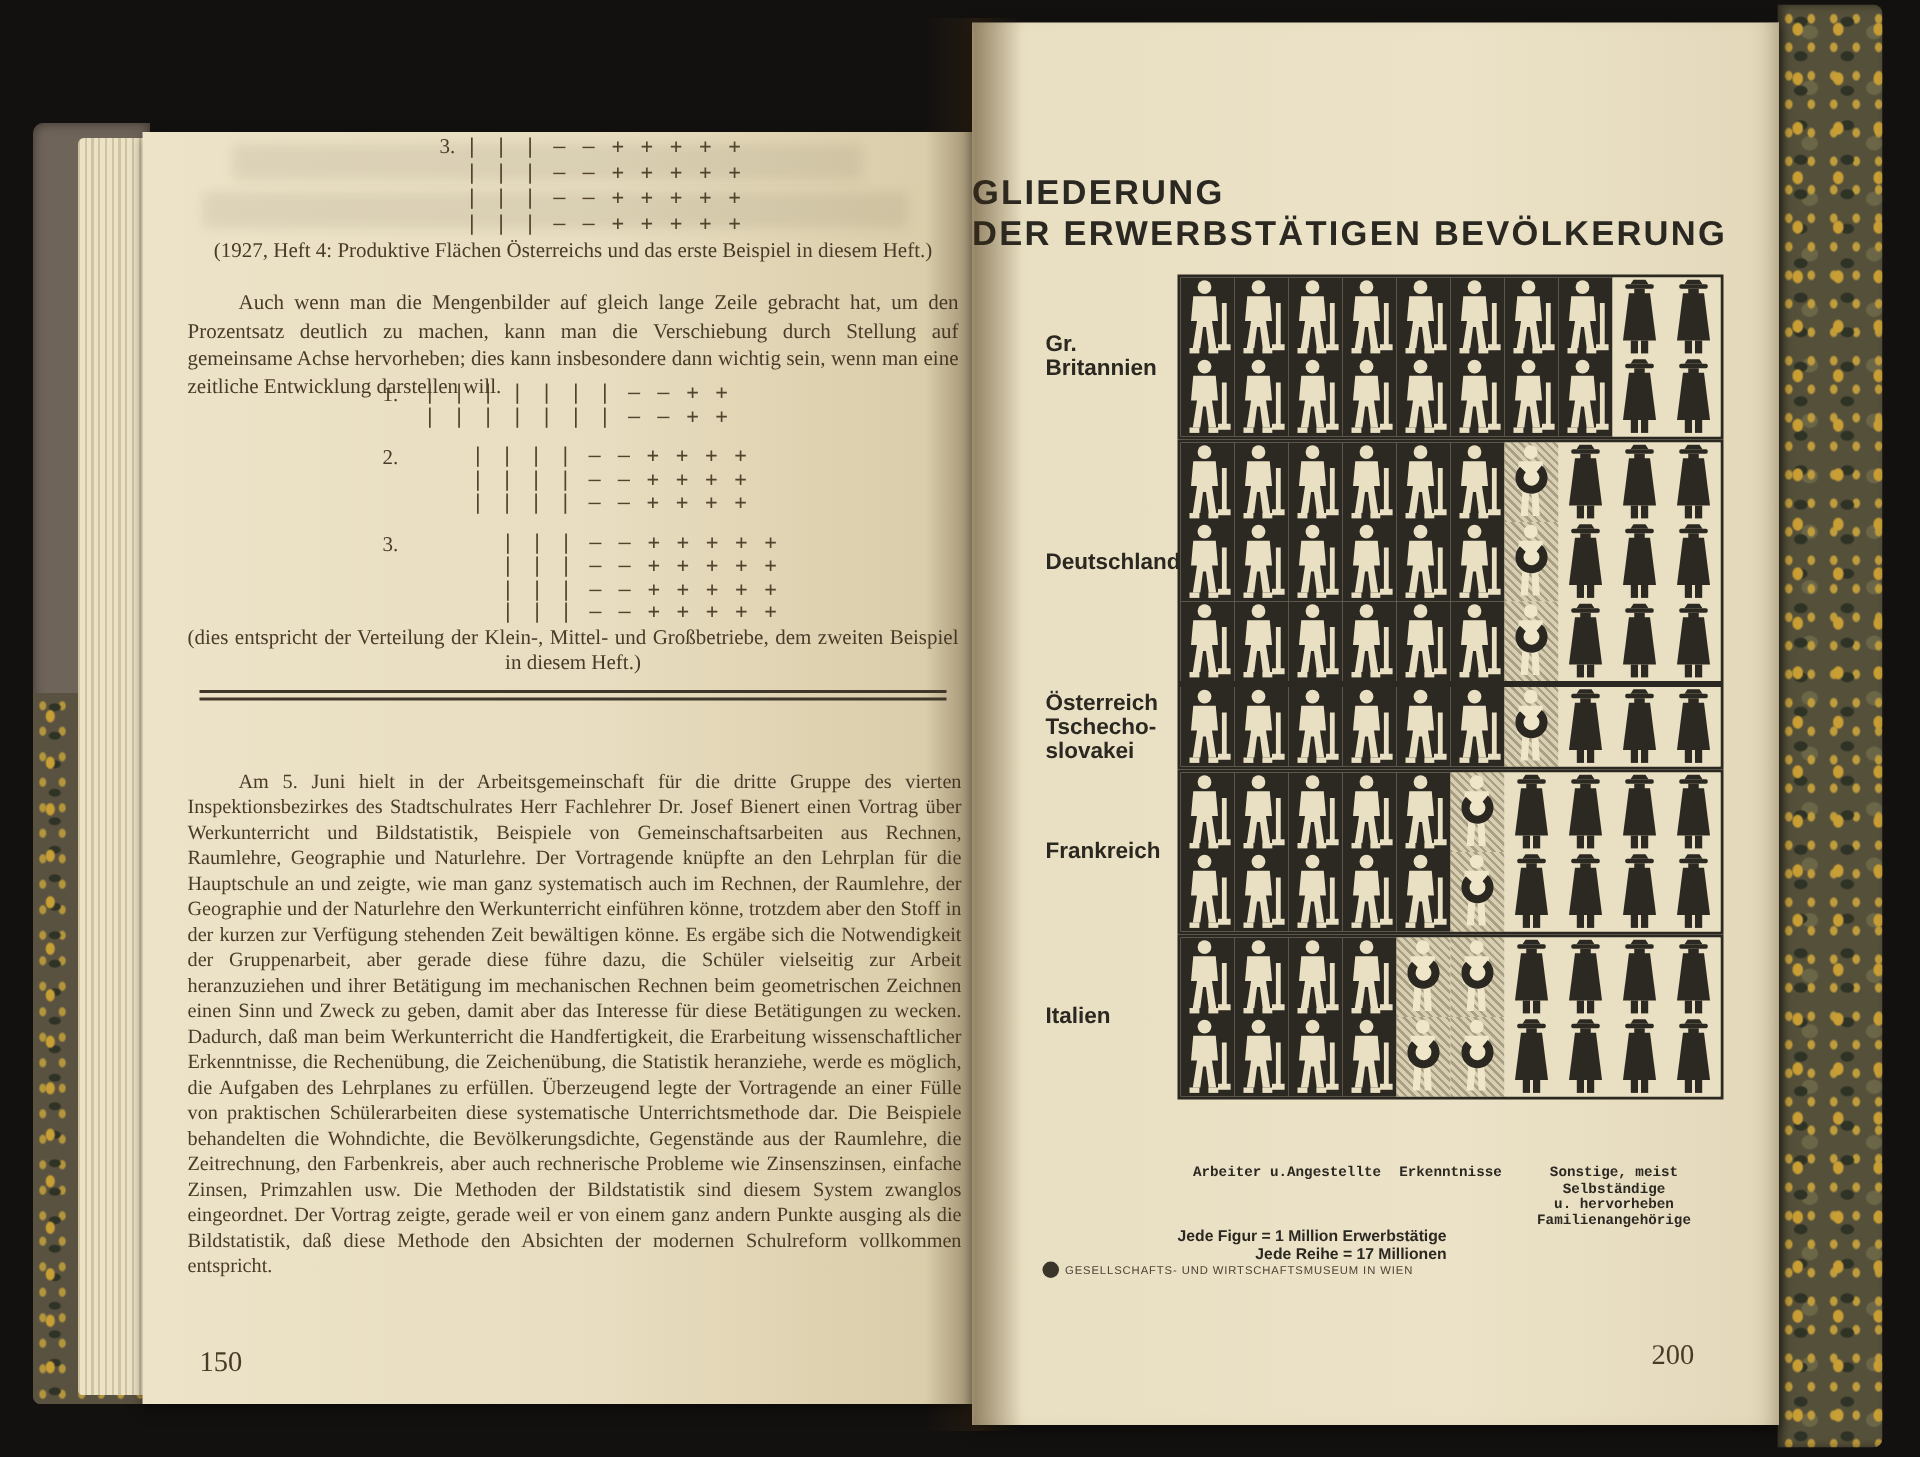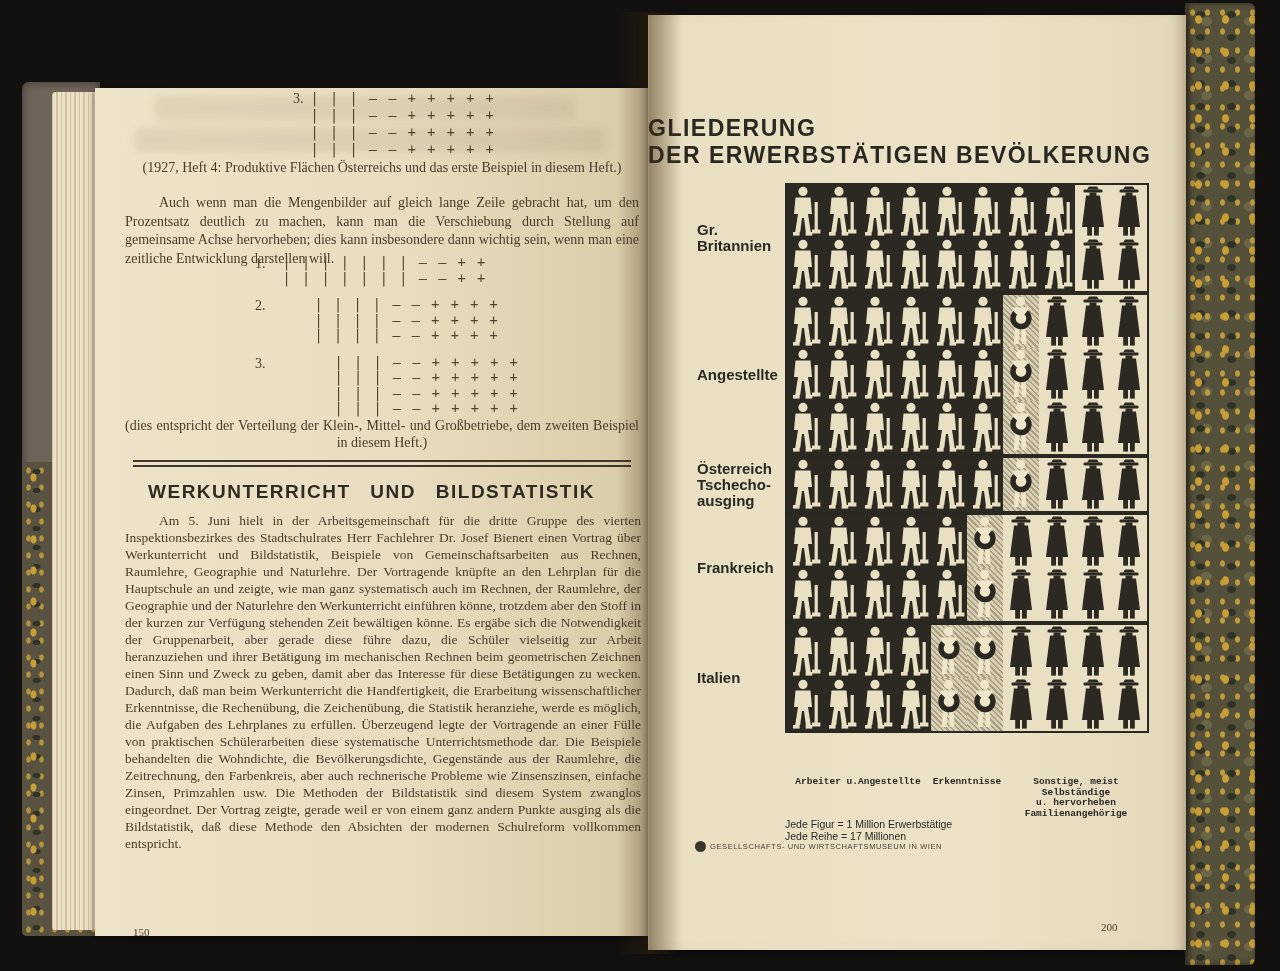--- a/index.html
+++ b/index.html
@@ -52,21 +52,21 @@
   .example .lines{margin-left:var(--lx,10px);}
   .example .plusminus{line-height:15.5px;}
   .cap-betriebe{left:30px;top:330px;width:514px;}
   .dbl-rule{position:absolute;left:38px;top:372px;width:498px;}
   .dbl-rule div{height:2px;background:#40372b;margin-bottom:3px;}
   .werk-heading{position:absolute;left:0;top:393px;width:100%;text-align:center;margin:0;
     font-family:"Liberation Sans",sans-serif;font-weight:bold;font-size:19px;
     letter-spacing:1.5px;word-spacing:13px;color:#302b23;}
   .article{position:absolute;left:30px;top:424px;width:516px;font-size:13.5px;line-height:17px;
     text-align:justify;text-indent:34px;margin:0;}
-  .pagenum{position:absolute;font-size:11px;color:#493b29;margin-top:28px;}
+  .pagenum{position:absolute;font-size:19px;color:#493b29;}
   .pn-left{left:38px;top:810px;}
   .pn-right{left:453px;top:878px;}
   
   .iso-title{position:absolute;left:0;top:100px;width:100%;text-align:left;
     font-family:"Liberation Sans",sans-serif;font-weight:bold;font-size:23px;line-height:27px;
     letter-spacing:1.5px;color:#2b2822;}
   .iso-rows{position:absolute;left:0;top:168px;width:100%;}
   .country-row{display:flex;align-items:center;}
   .country-label{width:137px;padding-left:49px;box-sizing:border-box;
     font-family:"Liberation Sans",sans-serif;font-weight:bold;font-size:15px;line-height:16px;color:#2b2822;}
@@ -76,21 +76,21 @@
   .cell svg{width:36px;height:53px;display:block;}
   .cell.worker{background:#2c2922;}
   .cell.farmer{background:repeating-linear-gradient(45deg,#a99f85 0 1.5px,#d8cfb2 1.5px 4px);}
   .cell.other{background:#e9dfc2;}
   .legend-row{position:absolute;left:137px;top:762px;width:364px;display:flex;
     font-family:Liberation Mono, monospace;font-weight:bold;font-size:9.5px;line-height:10.5px;color:#2b2822;}
   .legend-row .c1{width:146px;text-align:center;}
   .legend-row .c2{width:72px;text-align:center;}
   .legend-row .c3{width:146px;text-align:center;}
   .units{position:absolute;left:137px;top:804px;font-family:"Liberation Sans",sans-serif;
-    font-weight:normal;font-size:10.5px;line-height:11.5px;color:#2b2822;}
+    font-weight:bold;font-size:10.5px;line-height:11.5px;color:#2b2822;text-align:right;}
   .credit{position:absolute;left:47px;top:826px;display:flex;align-items:center;
     font-family:"Liberation Sans",sans-serif;font-size:7.5px;letter-spacing:.6px;color:#4a4234;}
   .logo-dot{width:11px;height:11px;border-radius:50%;background:#3a352b;margin-right:4px;}
   .hidden-defs{position:absolute;width:0;height:0;overflow:hidden;}
 </style>
 </head>
 <body>
 
 <div class="stage">
 
@@ -142,21 +142,20 @@
       </div>
     </div>
 
     <p class="caption cap-betriebe ink">(dies entspricht der Verteilung der Klein-, Mittel- und Großbetriebe, dem zweiten Beispiel in diesem Heft.)</p>
 
     <div class="dbl-rule">
         <div></div>
         <div></div>
       </div>
 
-    <h2 class="werk-heading">WERKUNTERRICHT UND BILDSTATISTIK</h2>
 
     <p class="article ink">Am 5. Juni hielt in der Arbeitsgemeinschaft für die dritte Gruppe des vierten Inspektionsbezirkes des Stadtschulrates Herr Fachlehrer Dr. Josef Bienert einen Vortrag über Werkunterricht und Bildstatistik, Beispiele von Gemeinschaftsarbeiten aus Rechnen, Raumlehre, Geographie und Naturlehre. Der Vortragende knüpfte an den Lehrplan für die Hauptschule an und zeigte, wie man ganz systematisch auch im Rechnen, der Raumlehre, der Geographie und der Naturlehre den Werkunterricht einführen könne, trotzdem aber den Stoff in der kurzen zur Verfügung stehenden Zeit bewältigen könne. Es ergäbe sich die Notwendigkeit der Gruppenarbeit, aber gerade diese führe dazu, die Schüler vielseitig zur Arbeit heranzuziehen und ihrer Betätigung im mechanischen Rechnen beim geometrischen Zeichnen einen Sinn und Zweck zu geben, damit aber das Interesse für diese Betätigungen zu wecken. Dadurch, daß man beim Werkunterricht die Handfertigkeit, die Erarbeitung wissenschaftlicher Erkenntnisse, die Rechenübung, die Zeichenübung, die Statistik heranziehe, werde es möglich, die Aufgaben des Lehrplanes zu erfüllen. Überzeugend legte der Vortragende an einer Fülle von praktischen Schülerarbeiten diese systematische Unterrichtsmethode dar. Die Beispiele behandelten die Wohndichte, die Bevölkerungsdichte, Gegenstände aus der Raumlehre, die Zeitrechnung, den Farbenkreis, aber auch rechnerische Probleme wie Zinsenszinsen, einfache Zinsen, Primzahlen usw. Die Methoden der Bildstatistik sind diesem System zwanglos eingeordnet. Der Vortrag zeigte, gerade weil er von einem ganz andern Punkte ausging als die Bildstatistik, daß diese Methode den Absichten der modernen Schulreform vollkommen entspricht.</p>
 
     <div class="pagenum pn-left">150</div>
   </div>
 
   <div class="page page-right">
     <div class="iso-title">
       <div>GLIEDERUNG</div>
       <div>DER ERWERBSTÄTIGEN BEVÖLKERUNG</div>
@@ -269,21 +268,21 @@
               <div class="cell other">
                 <svg viewBox="0 0 36 53">
                   <use href="#fig-coat"></use>
                 </svg>
               </div>
             </div>
           </div>
         </div>
         <div class="country-row">
           <div class="country-label">
-            <div>Angestellte</div>
+            <div>Deutschland</div>
           </div>
           <div class="picto-block">
             <div class="picto-line">
               <div class="cell worker">
                 <svg viewBox="0 0 36 53">
                   <use href="#fig-worker"></use>
                 </svg>
               </div>
               <div class="cell worker">
                 <svg viewBox="0 0 36 53">
@@ -434,21 +433,21 @@
                   <use href="#fig-coat"></use>
                 </svg>
               </div>
             </div>
           </div>
         </div>
         <div class="country-row">
           <div class="country-label">
             <div>Österreich</div>
             <div>Tschecho-</div>
-            <div>ausging</div>
+            <div>slovakei</div>
           </div>
           <div class="picto-block">
             <div class="picto-line">
               <div class="cell worker">
                 <svg viewBox="0 0 36 53">
                   <use href="#fig-worker"></use>
                 </svg>
               </div>
               <div class="cell worker">
                 <svg viewBox="0 0 36 53">

